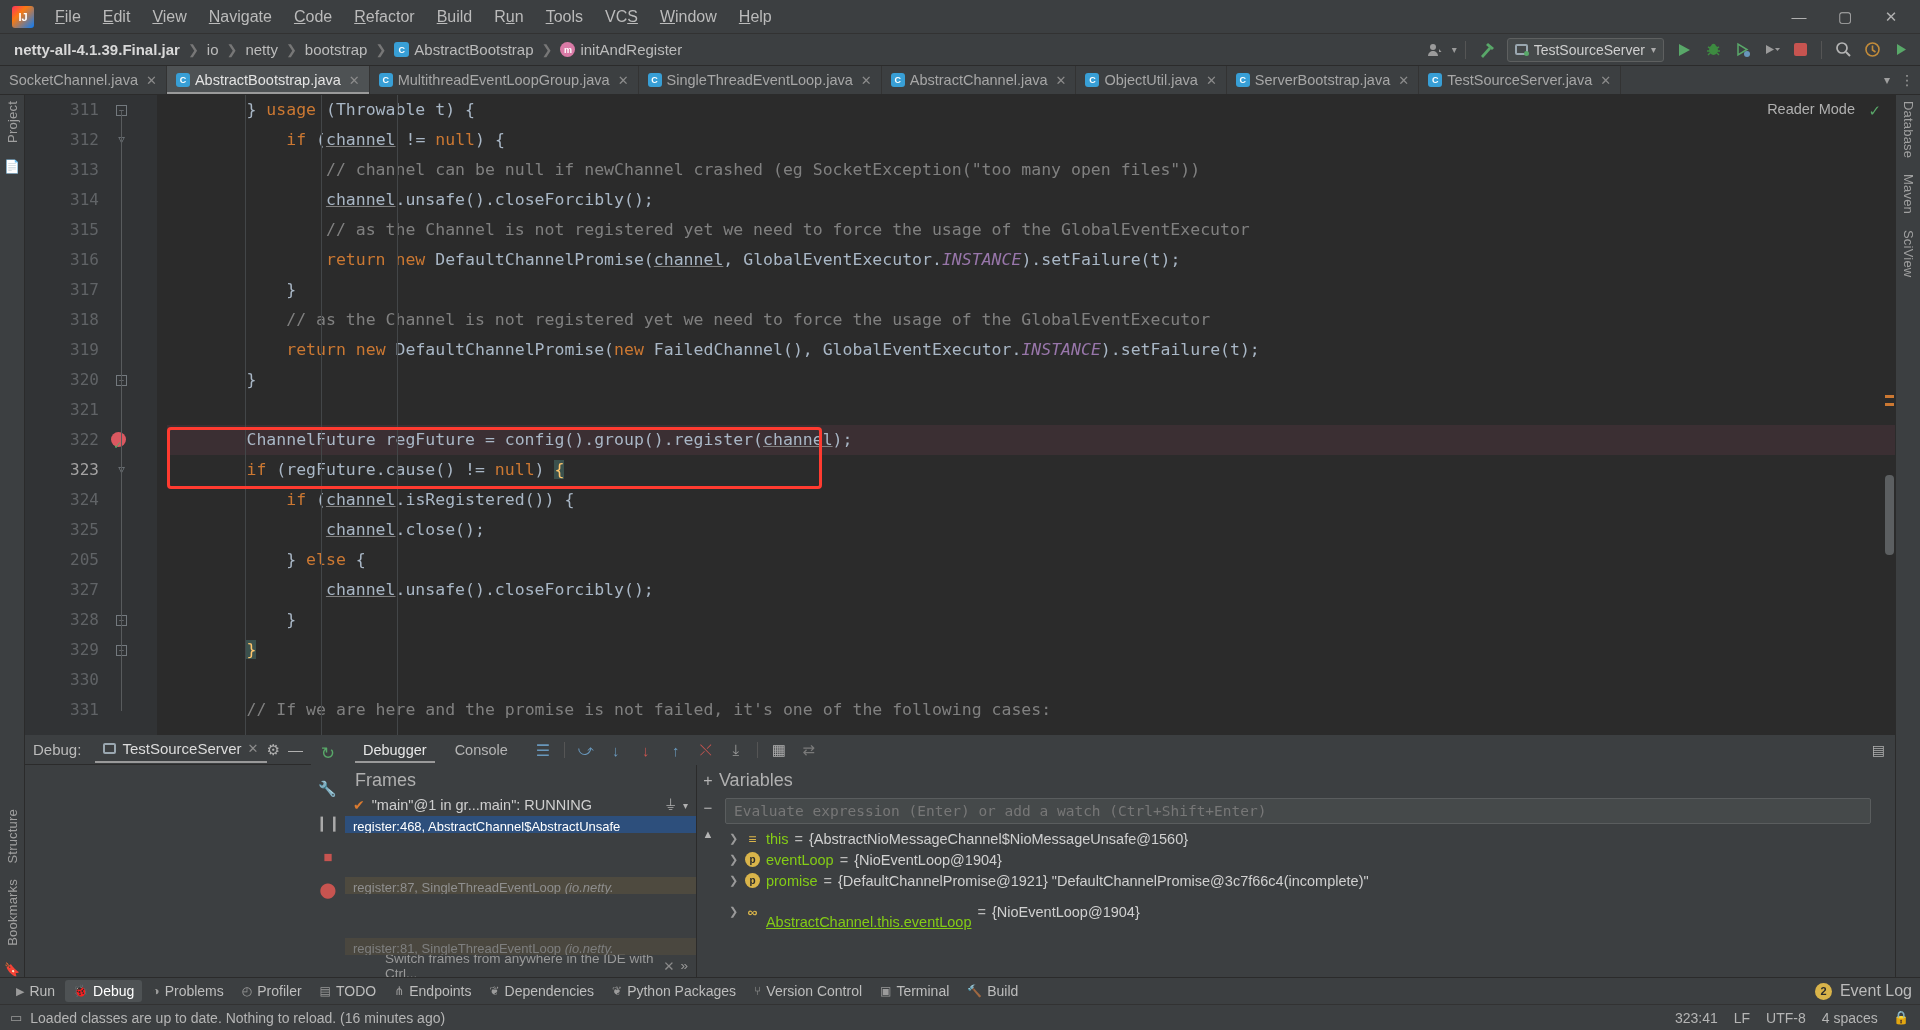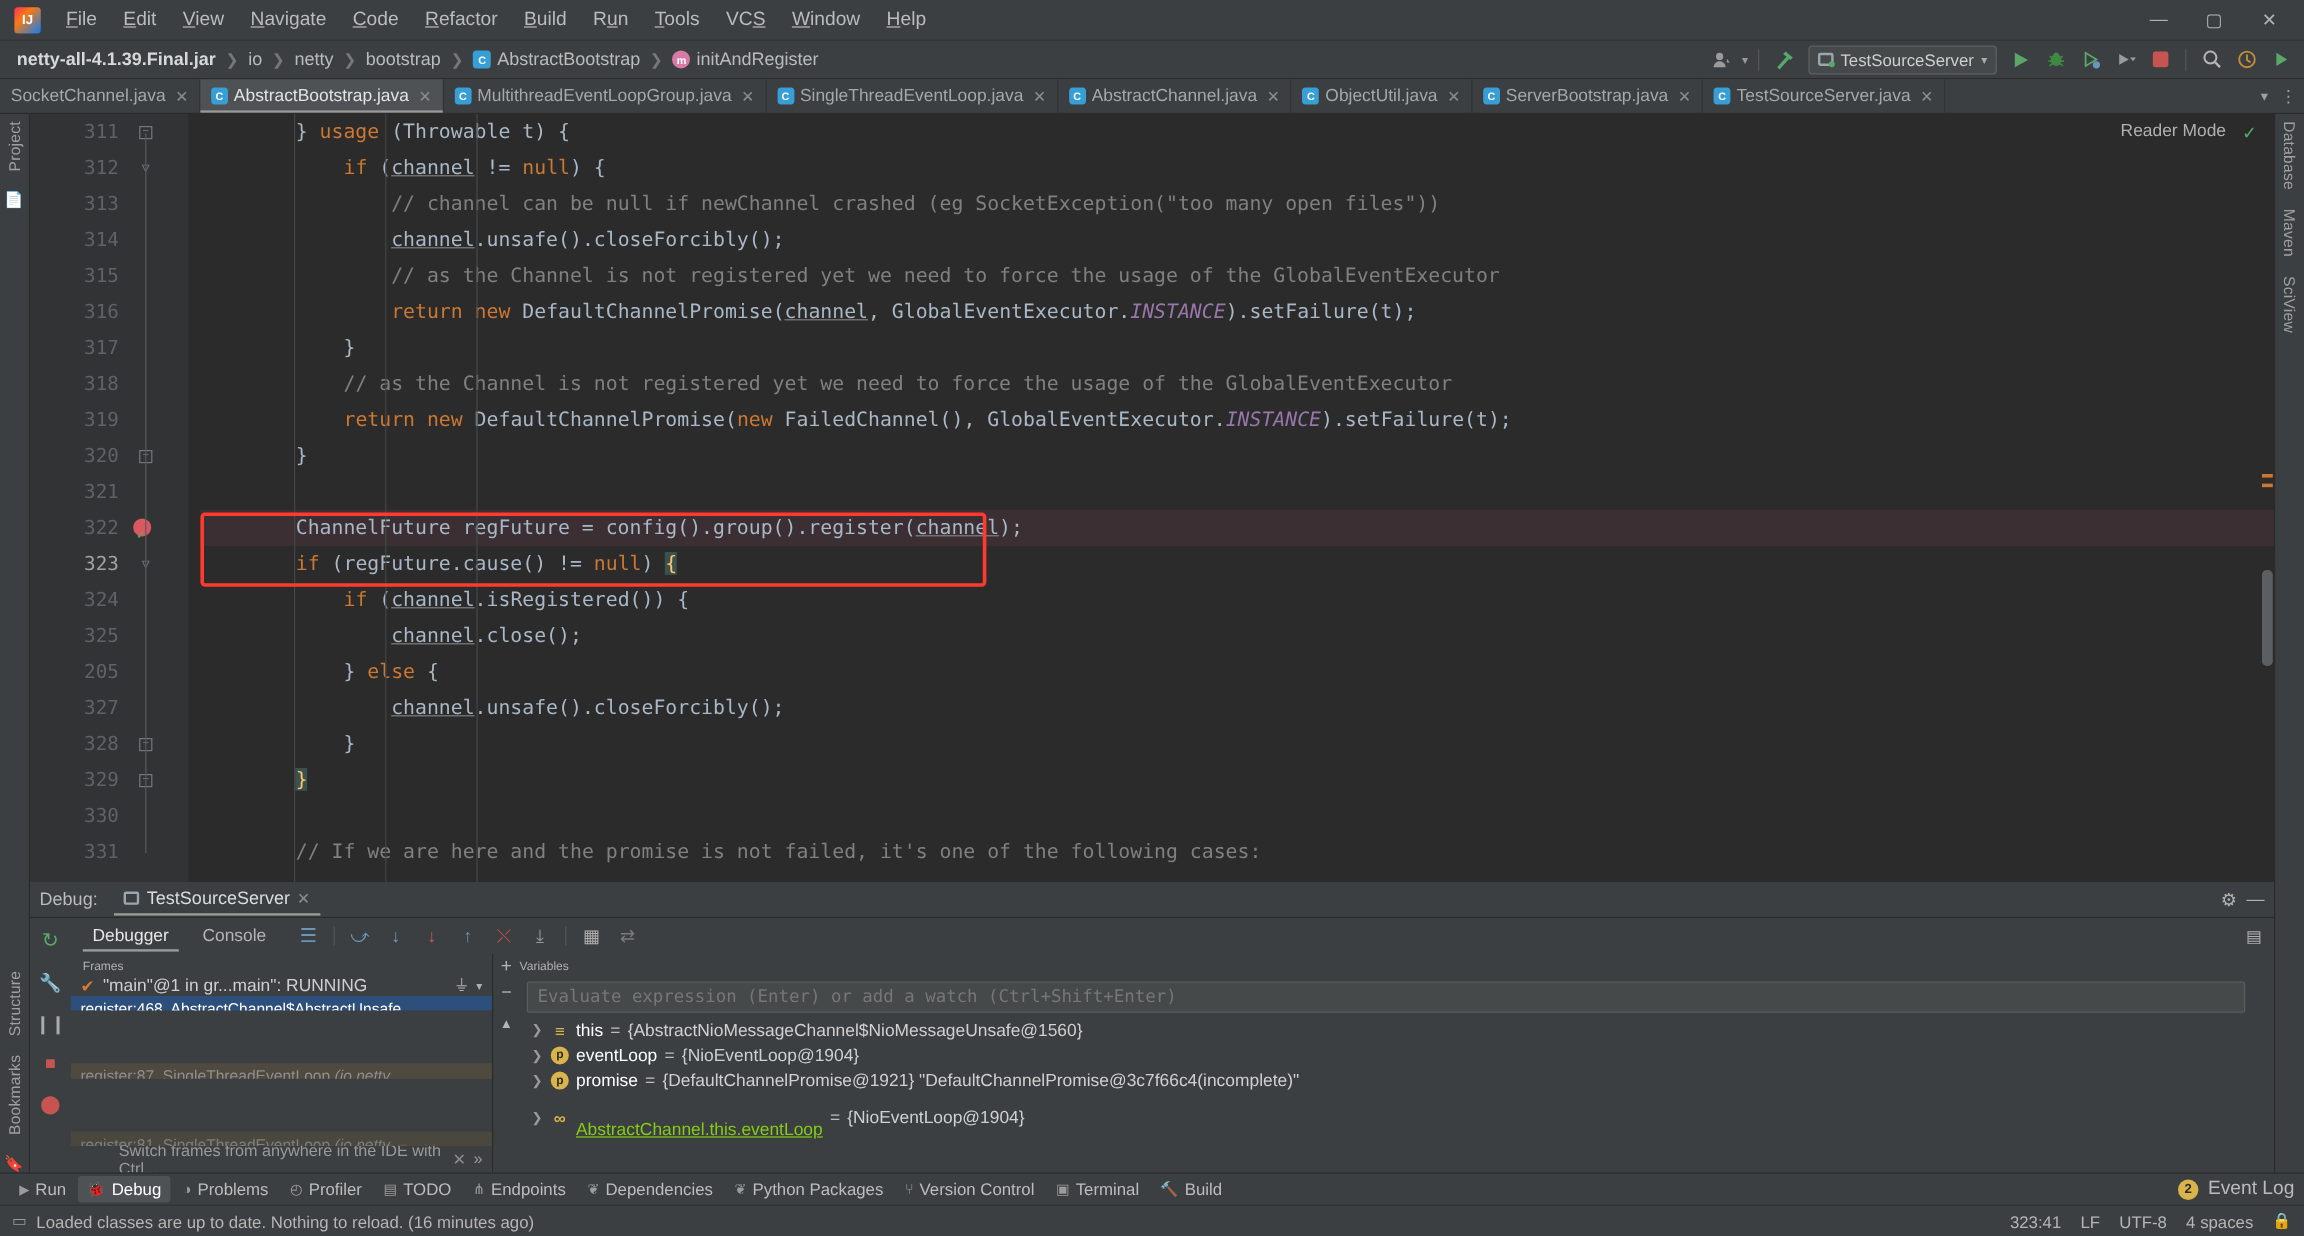--- a/index.html
+++ b/index.html
@@ -184,21 +184,21 @@
     position: absolute; right: 0; top: 0; bottom: 0; width: 12px; background: transparent;
   }
   .sb-thumb {
     position: absolute; right: 1px; width: 9px; background: #5c5f61; border-radius: 4px;
   }
   .err-mark {
     position: absolute; right: 1px; width: 9px; height: 3px; background: #cc7832;
   }
 
   
-  .debugpanel { flex: 1; background: #3c3f41; display: flex; flex-direction: column; min-height: 0; }
+  .debugpanel { flex: 1; background: #3c3f41; display: flex; flex-direction: row; min-height: 0; }
   .dp-header {
     height: 30px; display: flex; align-items: center; padding: 0 8px;
     font-size: 15px; color: #bbbbbb; flex: none; border-bottom: 1px solid #2b2b2b;
   }
   .dp-title { margin-right: 14px; }
   .dp-tabchip {
     display: flex; align-items: center; gap: 6px; padding: 3px 8px 4px;
     border-bottom: 2px solid #9a9a9a; color: #dcdcdc;
   }
   .dp-header-right { margin-left: auto; display: flex; gap: 8px; align-items: center; }
@@ -218,21 +218,21 @@
   }
   .dtab.active { color: #e6e6e6; }
   .dtab.active::after {
     content: ""; position: absolute; left: 6px; right: 6px; bottom: 0;
     height: 2px; background: #9a9a9a;
   }
   .dtool-icons { display: flex; align-items: center; gap: 12px; margin-left: 12px; }
   .dti { width: 18px; height: 18px; display: flex; align-items: center; justify-content: center; font-size: 15px; }
   .dp-split { flex: 1; display: flex; min-height: 0; }
   .frames-pane { width: 352px; flex: none; display: flex; flex-direction: column; border-right: 1px solid #2b2b2b; }
-  .pane-title { font-size: 10px; color: #b0b0b0; padding: 5px 10px 4px; flex: none; }
+  .pane-title { font-size: 18px; color: #b0b0b0; padding: 5px 10px 4px; flex: none; }
   .thread-row {
     display: flex; align-items: center; gap: 7px; padding: 4px 8px;
     font-size: 14.5px; color: #cfcfcf; white-space: nowrap; overflow: hidden;
   }
   .frame-row {
     font-size: 13px; padding: 3px 8px; white-space: nowrap; overflow: hidden;
     color: #b6b6b6;
   }
   .frame-row.sel { background: #2d4f7c; color: #ffffff; }
   .frame-row .pkg { color: #8e8e8e; font-style: italic; }
@@ -249,21 +249,21 @@
     font-size: 14.5px; white-space: nowrap; font-family: "Liberation Sans", sans-serif;
   }
   .chev { color: #9a9a9a; font-size: 11px; width: 10px; }
   .vbadge {
     width: 15px; height: 15px; border-radius: 50%; font-size: 10px;
     display: flex; align-items: center; justify-content: center;
     color: #2b2b2b; font-weight: bold; flex: none;
   }
   .vbadge.p { background: #d9b44a; }
   .vbadge.t { background: transparent; color: #d9b44a; font-size: 14px; }
-  .vname { color: #ffffff; }
+  .vname { color: #84cc16; }
   .vname.link { color: #84cc16; text-decoration: underline; margin-top: 20px; }
   .veq { color: #bbbbbb; }
   .vval { color: #d0d0d0; }
 
   .hintbar {
     height: 22px; display: flex; align-items: center; gap: 6px;
     padding: 0 8px 0 40px; font-size: 13.5px; color: #9a9a9a; flex: none;
   }
 
   

